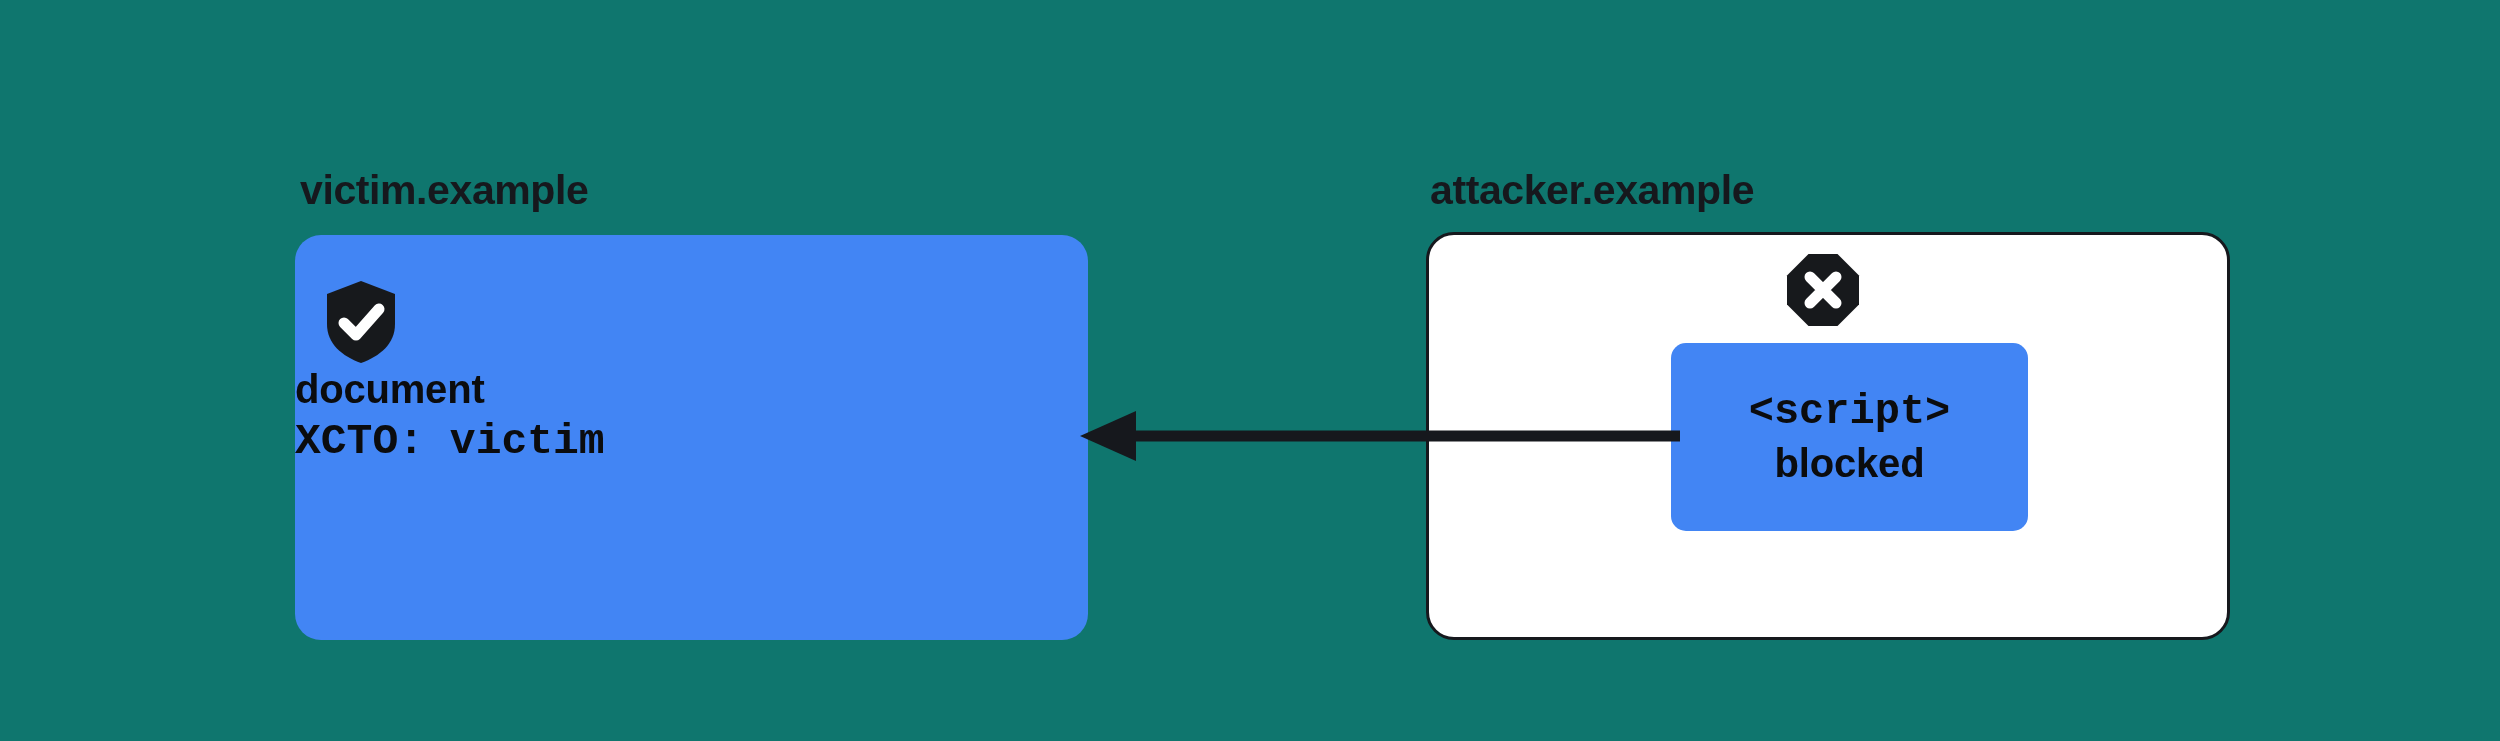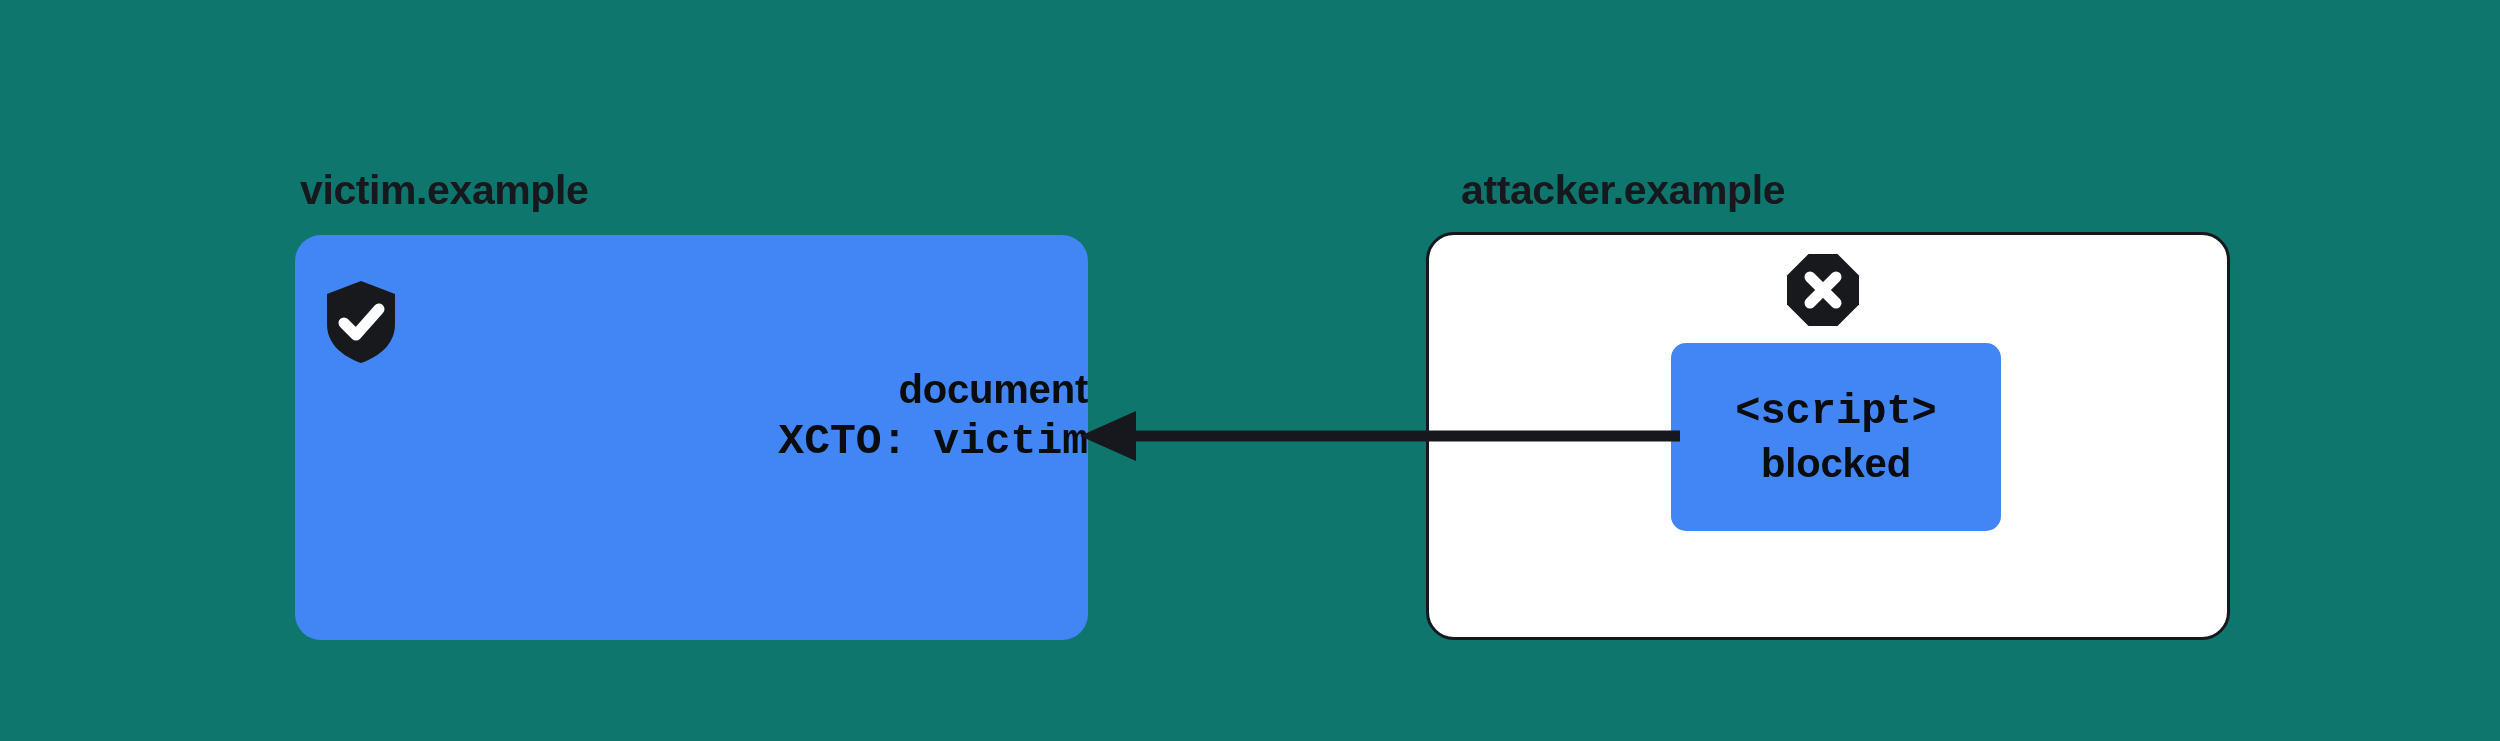--- a/index.html
+++ b/index.html
@@ -26,21 +26,21 @@
     position: absolute;
     font-family: "Liberation Sans", sans-serif;
     font-weight: bold;
     font-size: 41px;
     letter-spacing: -0.4px;
     color: #16181d;
     white-space: nowrap;
     line-height: 1;
   }
   #victim-label  { left: 300px;  top: 170px; }
-  #attacker-label{ left: 1461px; top: 170px; }
+  #attacker-label{ left: 1430px; top: 170px; }
 
   
   #victim-panel {
     position: absolute;
     left: 295px;
     top: 235px;
     width: 793px;
     height: 405px;
     background: #4285f4;
     border-radius: 26px;
@@ -54,23 +54,22 @@
     width: 72px;
     height: 84px;
   }
 
   
   #victim-text {
     position: absolute;
     left: 0;
     right: 0;
     top: 131px;
-    text-align: right;
+    text-align: left;
     line-height: 1.18;
-    margin-left: 37px;
   }
   .doc-title {
     display: block;
     font-family: "Liberation Sans", sans-serif;
     font-weight: bold;
     font-size: 40px;
     color: #0b0c0e;
     letter-spacing: -0.2px;
   }
   .doc-header {
@@ -103,21 +102,21 @@
     top: 18px;
     width: 74px;
     height: 74px;
   }
 
   
   #script-chip {
     position: absolute;
     left: 242px;
     top: 108px;
-    width: 330px;
+    width: 357px;
     height: 188px;
     background: #4285f4;
     border-radius: 15px;
     display: flex;
     flex-direction: column;
     align-items: center;
     justify-content: center;
     line-height: 1.15;
   }
   .script-tag {

